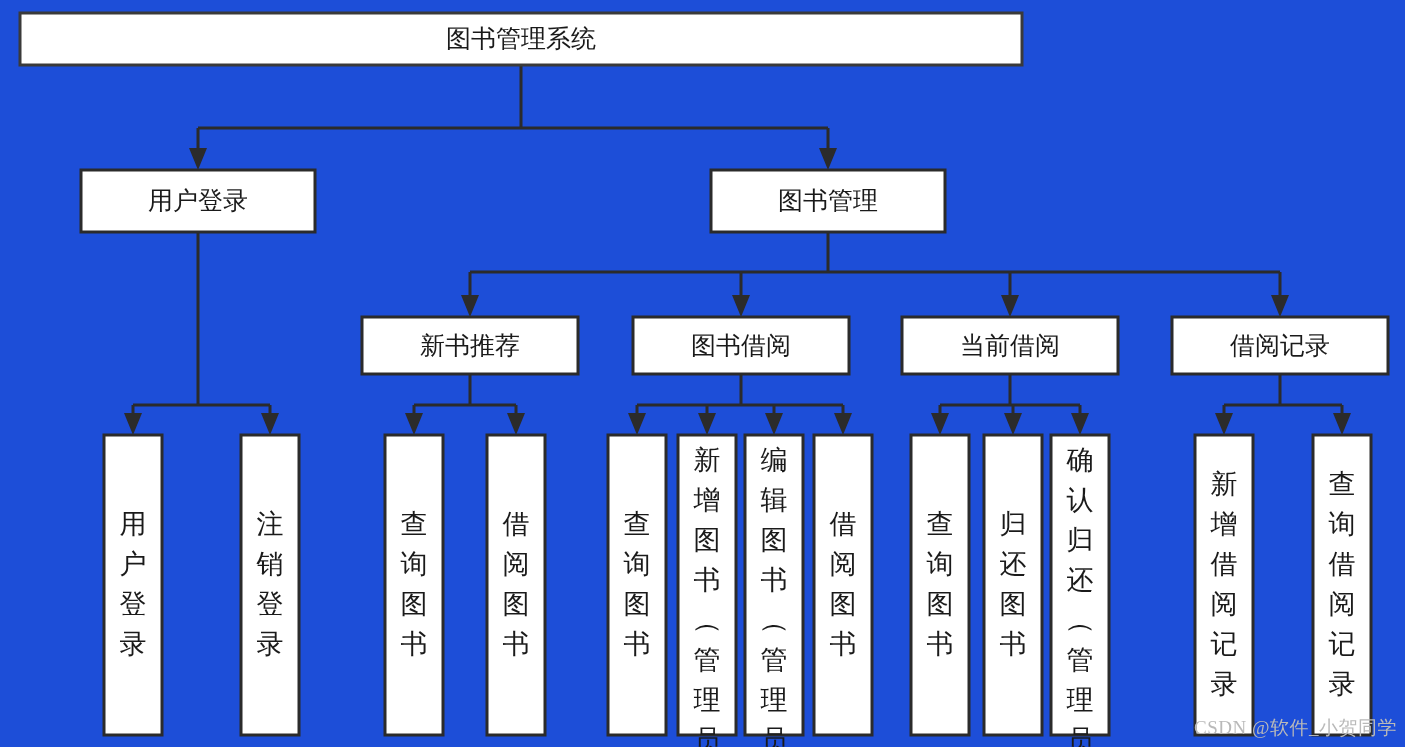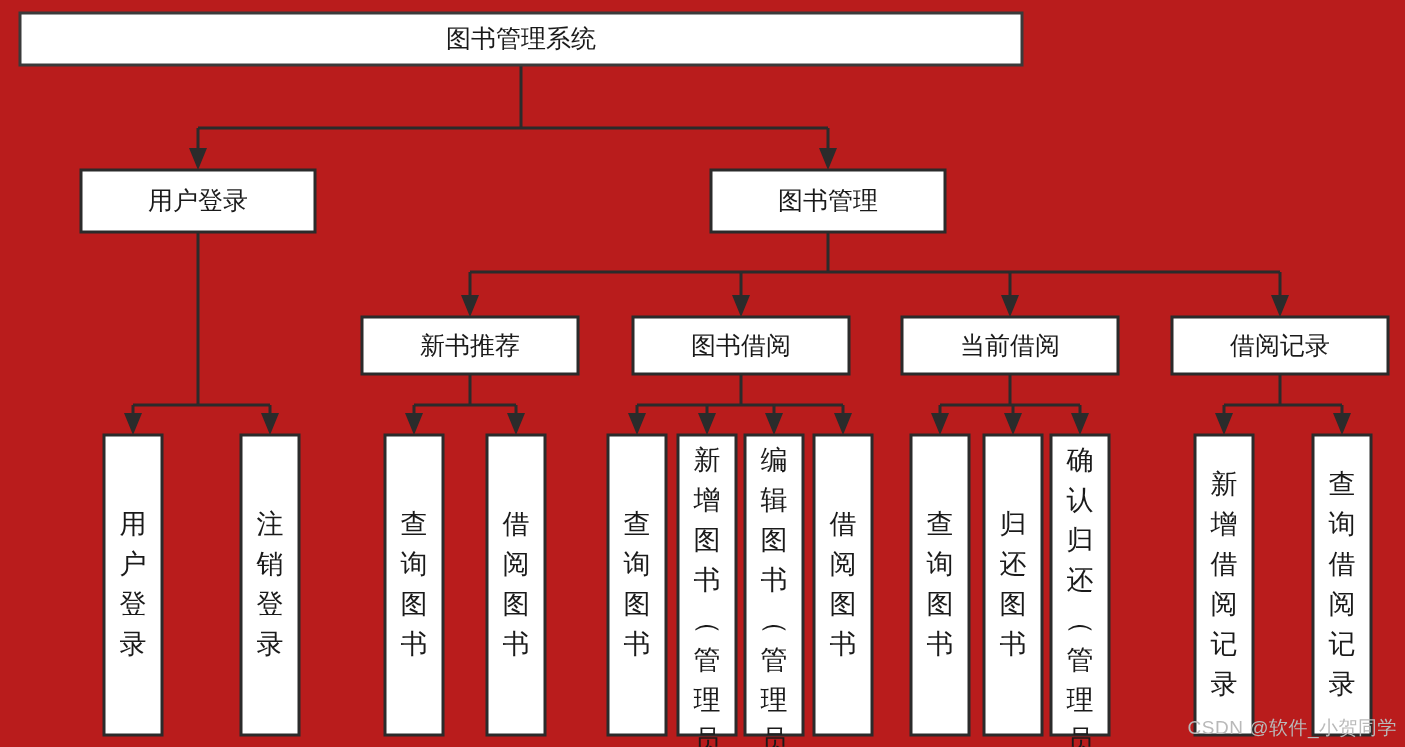--- a/index.html
+++ b/index.html
@@ -11,21 +11,21 @@
   body {
     width: 1405px;
     height: 747px;
     overflow: hidden;
     font-family: "DejaVu Sans", "Liberation Sans", sans-serif;
   }
   #diagram-root {
     position: relative;
     width: 1405px;
     height: 747px;
-    background: #b91c1c;
+    background: #1d4ed8;
   }
   svg#chart-svg {
     position: absolute;
     top: 0;
     left: 0;
     width: 1405px;
     height: 747px;
     display: block;
   }
   .node-box {
@@ -64,21 +64,21 @@
     fill: #1a1a1a;
     font-family: "DejaVu Sans", "Liberation Sans", sans-serif;
     font-size: 27px;
     text-anchor: middle;
     dominant-baseline: middle;
   }
   .watermark-text {
     position: absolute;
     right: 8px;
     bottom: 6px;
-    font-family: Liberation Sans, sans-serif;
+    font-family: Liberation Serif, serif;
     font-size: 19px;
     color: #b9b9b9;
     white-space: nowrap;
     letter-spacing: 0.5px;
     user-select: none;
   }
 </style>
 </head>
 <body>
 

